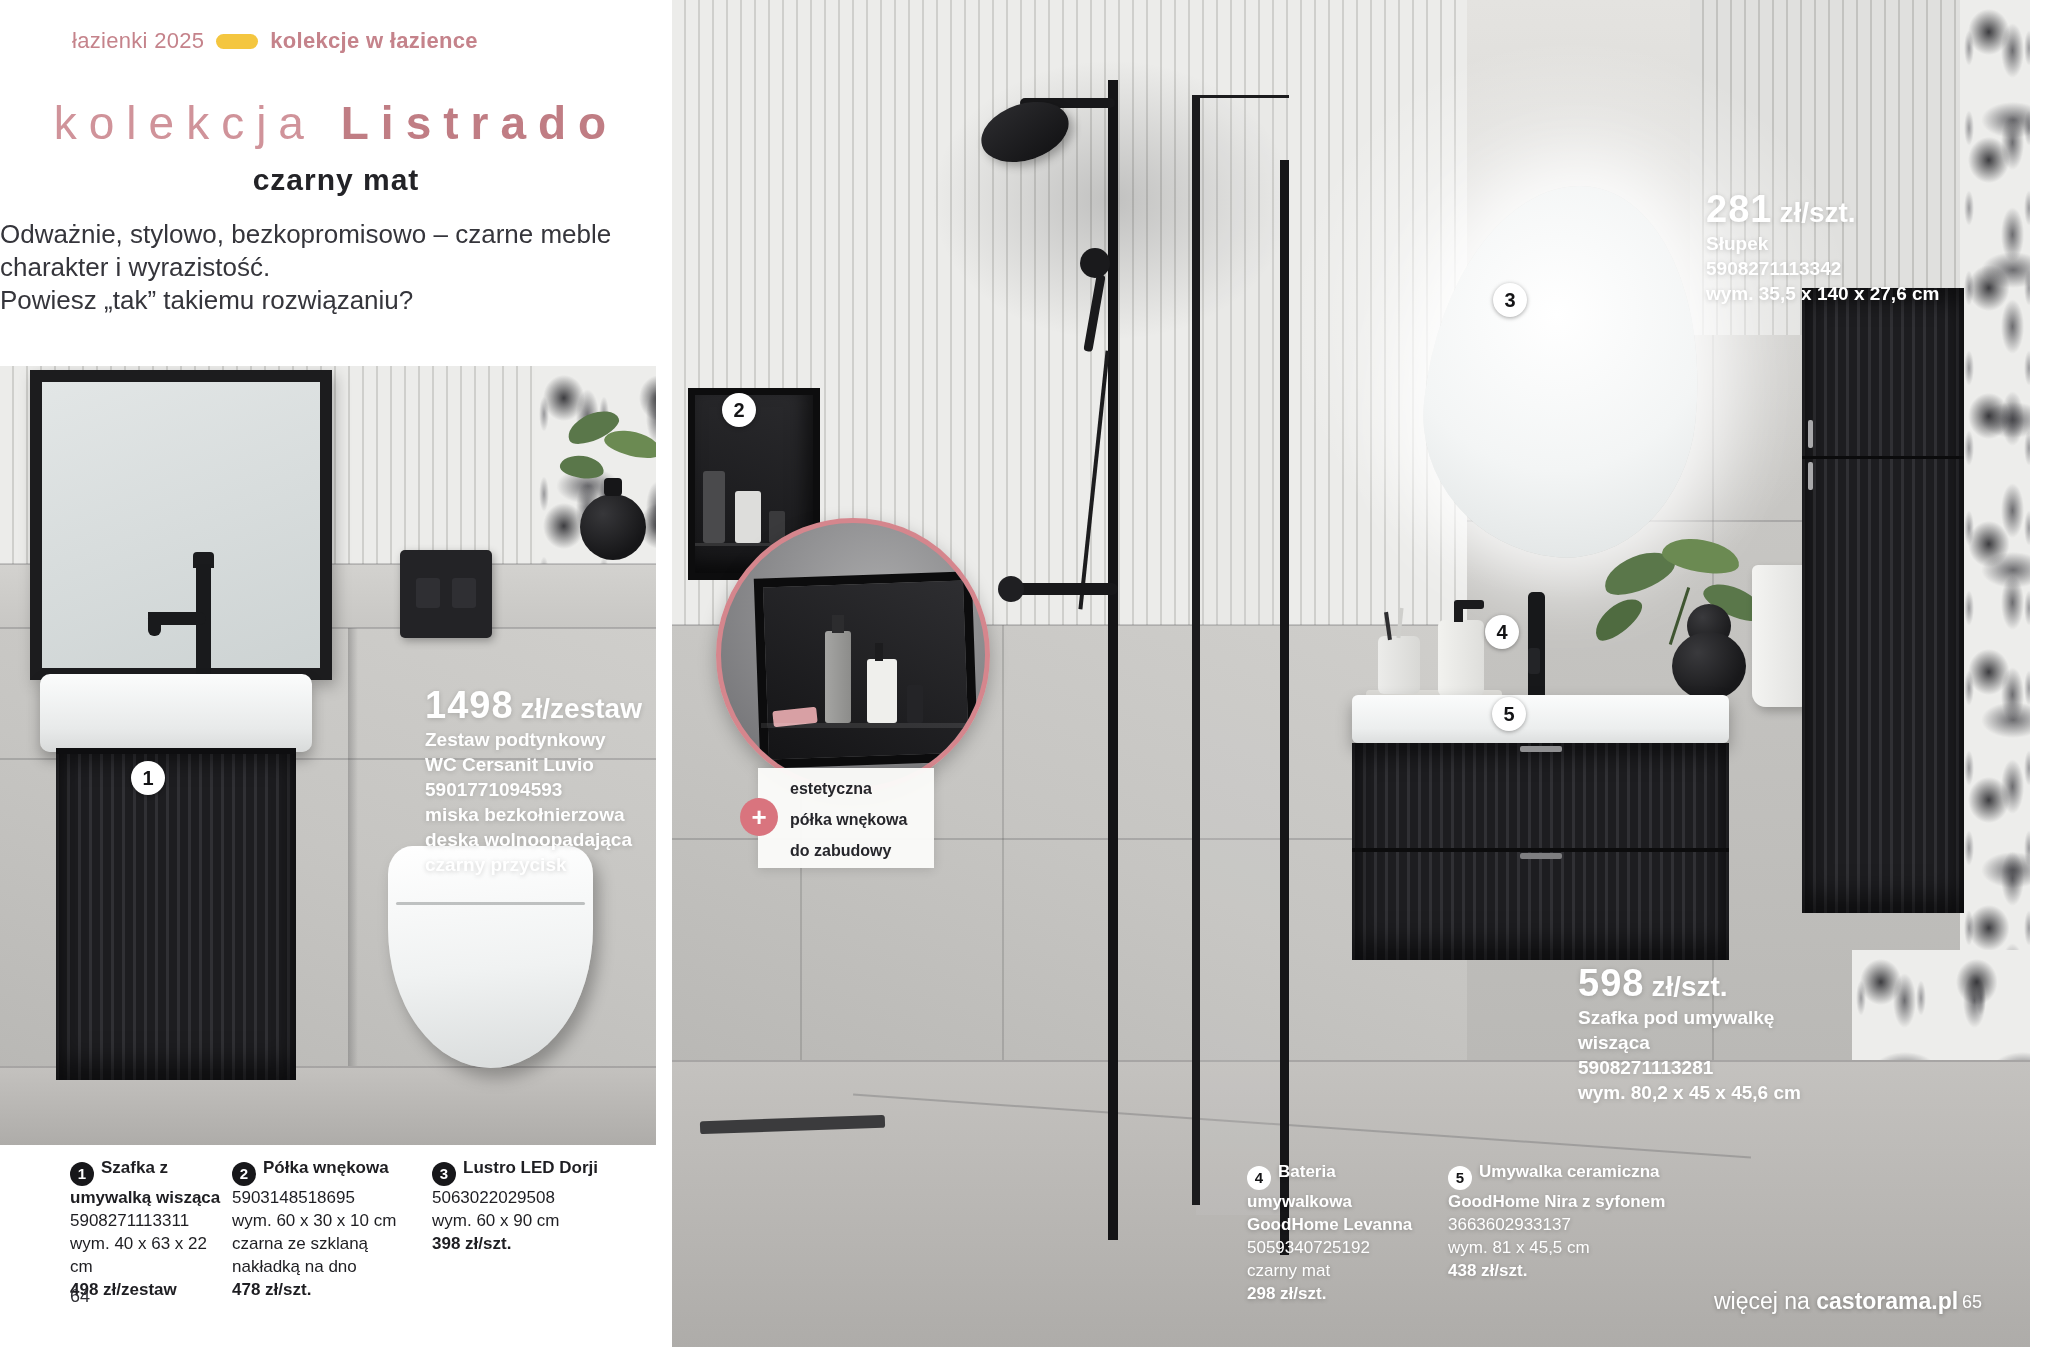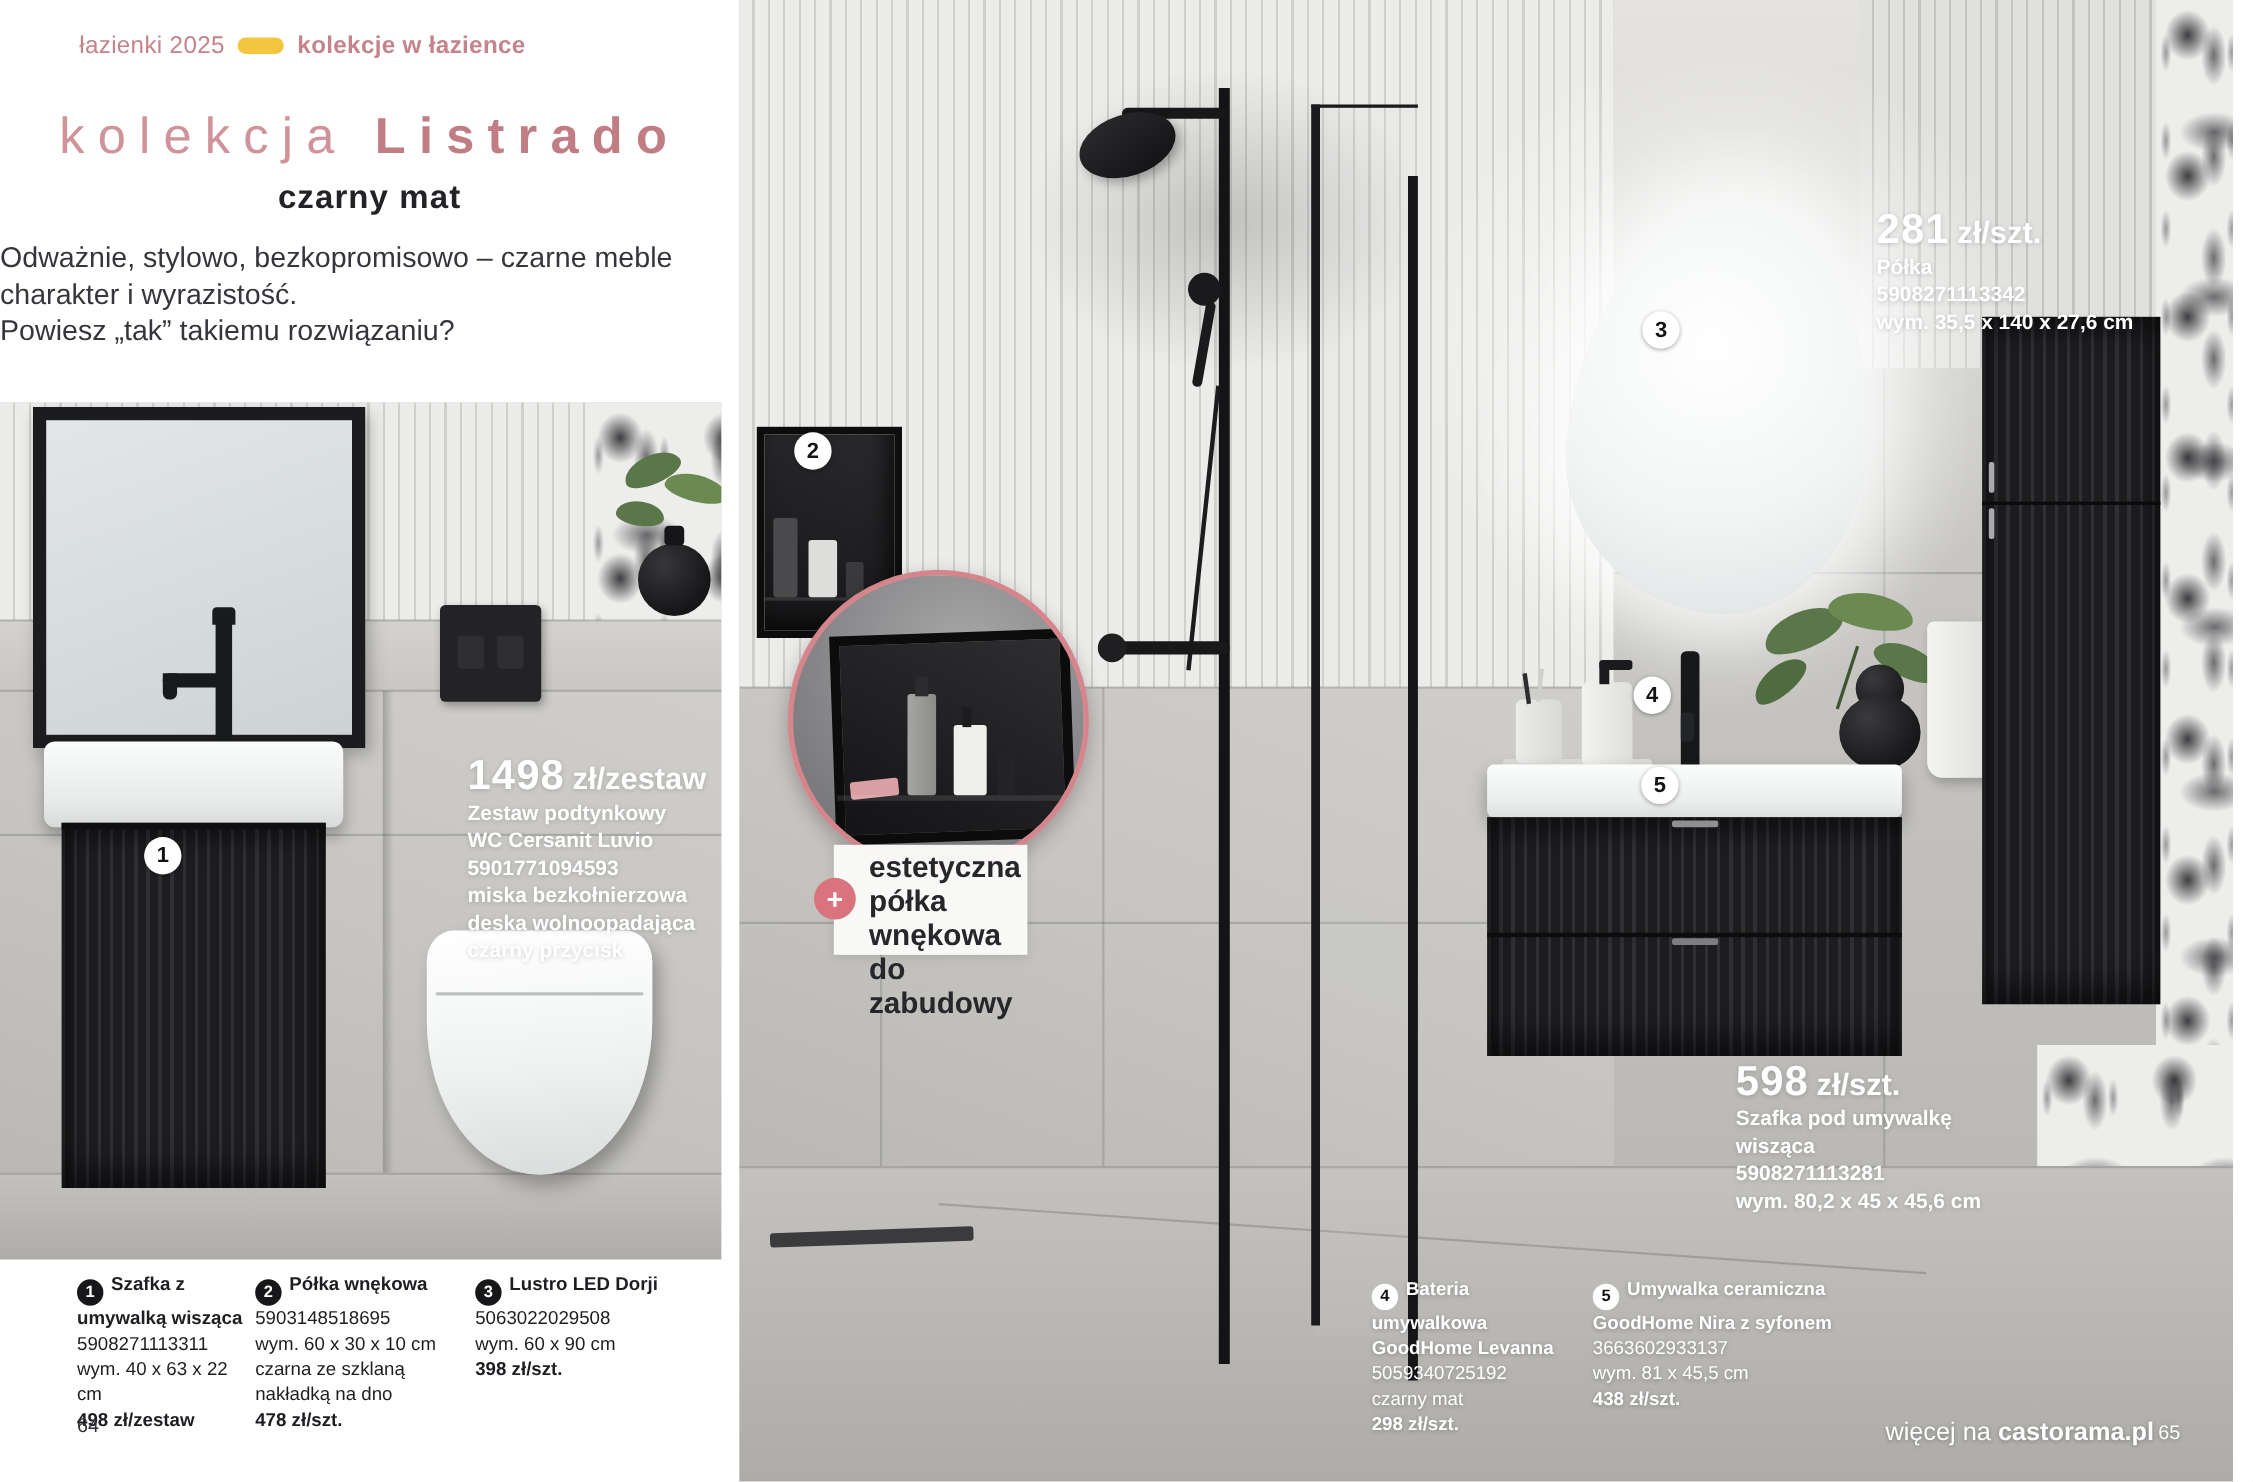--- a/index.html
+++ b/index.html
@@ -45,21 +45,21 @@
     radial-gradient(closest-side at 75% 55%,rgba(55,55,60,.7),rgba(55,55,60,0) 66%),
     radial-gradient(closest-side at 45% 80%,rgba(40,40,46,.65),rgba(40,40,46,0) 60%),
     radial-gradient(closest-side at 15% 60%,rgba(70,70,76,.5),rgba(70,70,76,0) 55%);
     background-size:96px 128px,70px 92px,118px 150px,60px 80px;}
   .fluted{background:repeating-linear-gradient(90deg,#303034 0 3px,#1d1d20 3px 11px);
           box-shadow:inset 0 14px 22px rgba(0,0,0,.45),inset 0 -18px 26px rgba(0,0,0,.5);}
   .marker{width:34px;height:34px;border-radius:50%;background:#ffffff;color:#141416;
           display:flex;align-items:center;justify-content:center;font-size:20px;font-weight:700;
           box-shadow:0 1px 4px rgba(0,0,0,.35);z-index:30;}
   .callout-box{background:rgba(251,251,249,.96);box-shadow:0 2px 10px rgba(0,0,0,.12);}
-  .callout-text{font-size:27px;line-height:31px;font-weight:700;color:#26262b;}
+  .callout-text{font-size:16px;line-height:31px;font-weight:700;color:#26262b;}
   .plus-circle{width:38px;height:38px;border-radius:50%;background:#d9747e;color:#fff;
                display:flex;align-items:center;justify-content:center;font-size:26px;font-weight:700;z-index:31;}
   .leaf{border-radius:50% 50% 50% 50%/60% 60% 40% 40%;background:#5a774a;}
 </style>
 </head>
 <body>
 
 <div id="stage">
 
   <div class="abs" style="left:0;top:0;width:672px;height:1347px;background:#ffffff;">
@@ -254,21 +254,21 @@
 
     <div class="abs" style="left:1080px;top:565px;width:62px;height:142px;background:linear-gradient(90deg,#f4f4f2,#dddddb);border-radius:6px 6px 14px 14px;box-shadow:3px 5px 10px rgba(0,0,0,.22);"></div>
 
     <div class="abs fluted" style="left:1130px;top:288px;width:162px;height:625px;"></div>
     <div class="abs" style="left:1130px;top:456px;width:162px;height:3px;background:#0b0b0c;"></div>
     <div class="abs" style="left:1136px;top:420px;width:5px;height:28px;background:#a9a9ab;border-radius:2px;"></div>
     <div class="abs" style="left:1136px;top:462px;width:5px;height:28px;background:#a9a9ab;border-radius:2px;"></div>
 
     <div class="abs offer" style="left:1034px;top:188px;width:300px;z-index:20;">
       <div><span class="big">281</span><span class="unit">zł/szt.</span></div>
-      <div class="ln">Półka</div>
+      <div class="ln">Słupek</div>
       <div class="ln">5908271113342</div>
       <div class="ln">wym. 35,5 x 140 x 27,6 cm</div>
     </div>
     <div class="abs offer" style="left:906px;top:962px;width:320px;z-index:20;">
       <div><span class="big">598</span><span class="unit">zł/szt.</span></div>
       <div class="ln">Szafka pod umywalkę</div>
       <div class="ln">wisząca</div>
       <div class="ln">5908271113281</div>
       <div class="ln">wym. 80,2 x 45 x 45,6 cm</div>
     </div>

